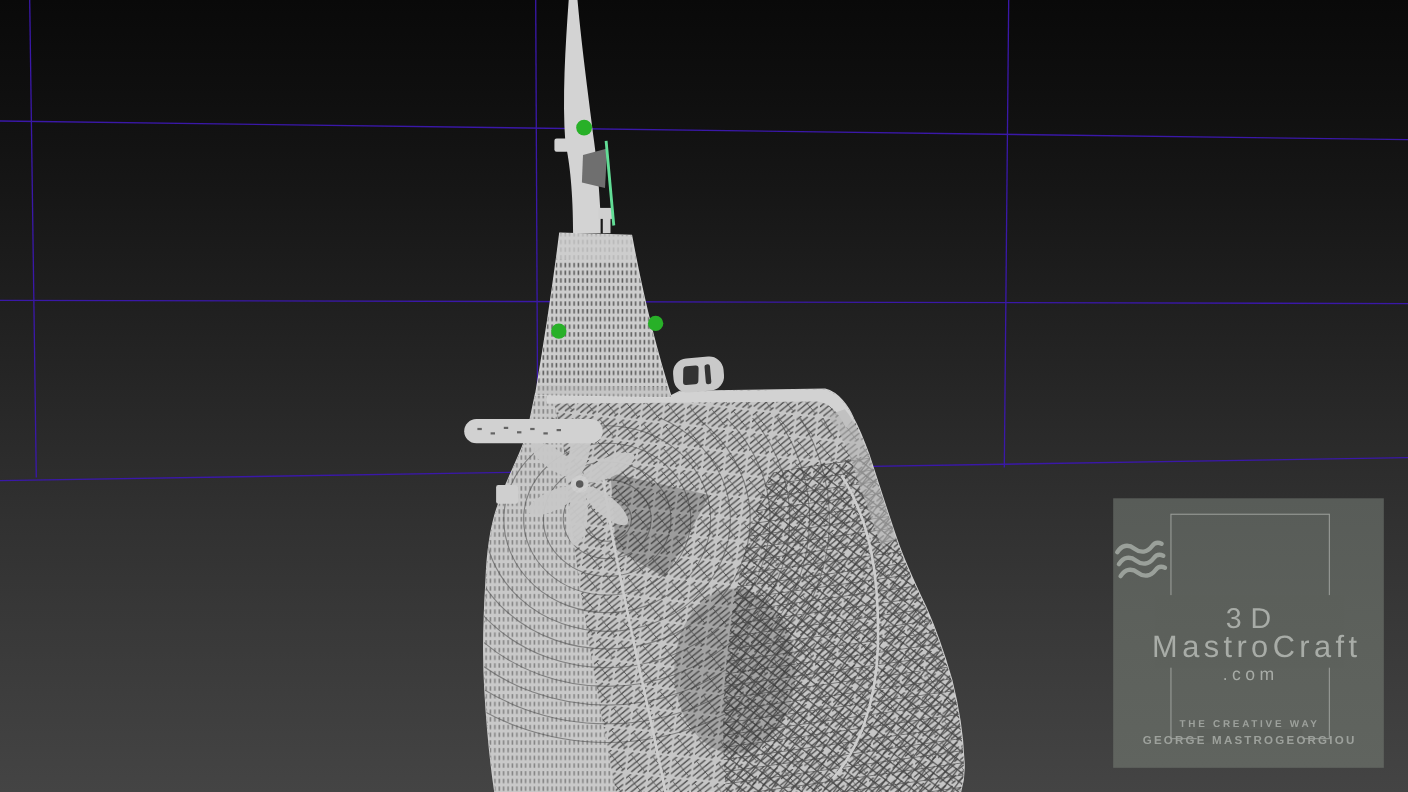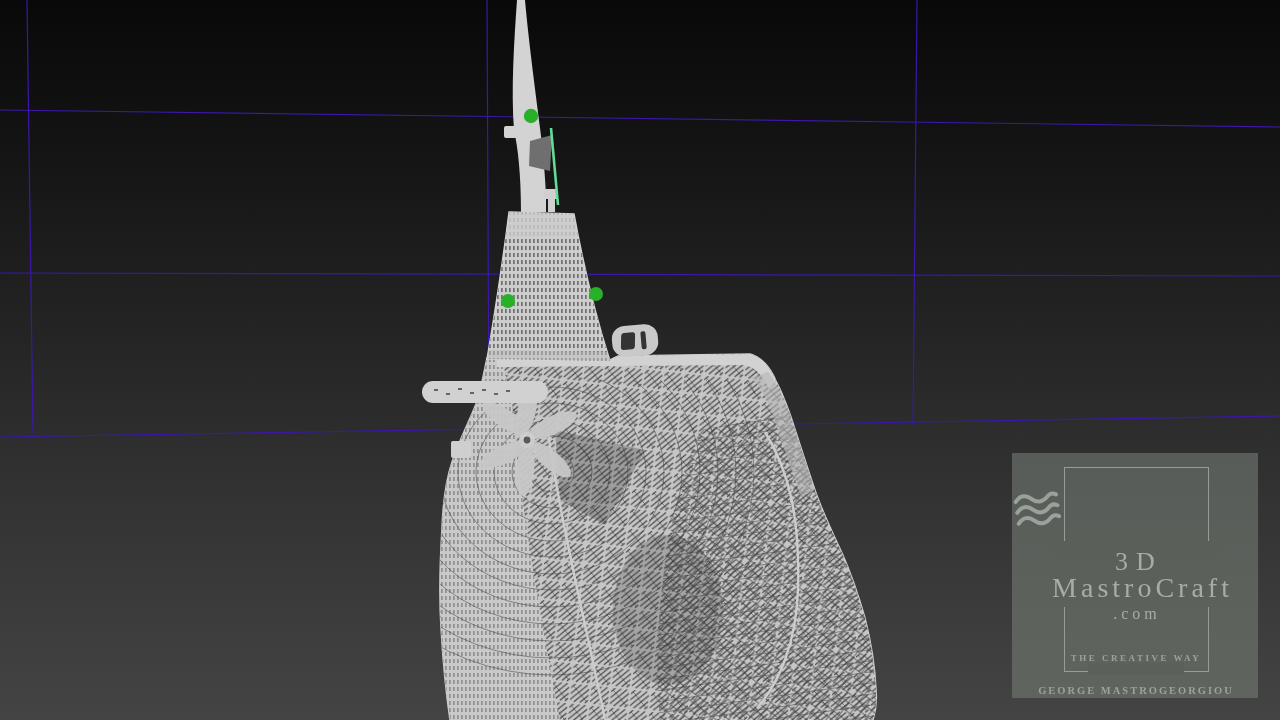--- a/index.html
+++ b/index.html
@@ -1,18 +1,18 @@
 <!DOCTYPE html>
 <html><head>
 <meta charset="utf-8">
 <style>
   html,body{margin:0;padding:0;background:#000;}
   .stage{
     position:relative;width:1280px;height:720px;overflow:hidden;
-    font-family:Liberation Serif, serif;
+    font-family:Liberation Sans, sans-serif;
     background:linear-gradient(180deg,#090909 0%,#0f0f0f 12%,#161616 24%,#1f1f1f 38%,#282828 52%,#313131 66%,#3a3a3a 82%,#444444 100%);
   }
   .stage svg{position:absolute;left:0;top:0;}
   
   .watermark{
     position:absolute;left:1012px;top:453px;width:246px;height:245px;
     background:linear-gradient(180deg,#585c58 0%,#5d615c 55%,#60645f 100%);
     color:#a8aca7;
   }
   .wm-frame{
@@ -21,21 +21,21 @@
   }
   .wm-mask{position:absolute;background:#5c605b;}
   .wm-mask.m1{left:38px;top:88px;width:172px;height:66px;background:linear-gradient(180deg,#5b5f5a,#5d615c);}
   .wm-mask.m2{left:76px;top:210px;width:96px;height:12px;}
   .wm-item{position:absolute;left:0;right:0;text-align:center;white-space:nowrap;}
   .wm-waves{top:38px;}
   .wm-3d{top:94px;font-size:26px;letter-spacing:8px;padding-left:8px;font-weight:400;}
   .wm-name{top:119px;font-size:28px;letter-spacing:4px;padding-left:4px;font-weight:400;margin-left:11px;}
   .wm-com{top:152px;font-size:16px;letter-spacing:4px;padding-left:4px;}
   .wm-tag{top:200px;font-size:9px;font-weight:bold;letter-spacing:2.5px;padding-left:2px;color:#9da19c;}
-  .wm-author{top:232px;font-size:10.5px;font-weight:bold;letter-spacing:2px;padding-left:2px;color:#9da19c;}
+  .wm-author{top:214px;font-size:10.5px;font-weight:bold;letter-spacing:2px;padding-left:2px;color:#9da19c;}
 </style>
 </head>
 <body>
 
 <div class="stage">
 
   <svg width="1280" height="720" viewBox="0 0 1280 720">
     <defs>
 
       <pattern id="texDark" width="4" height="7" patternUnits="userSpaceOnUse">

